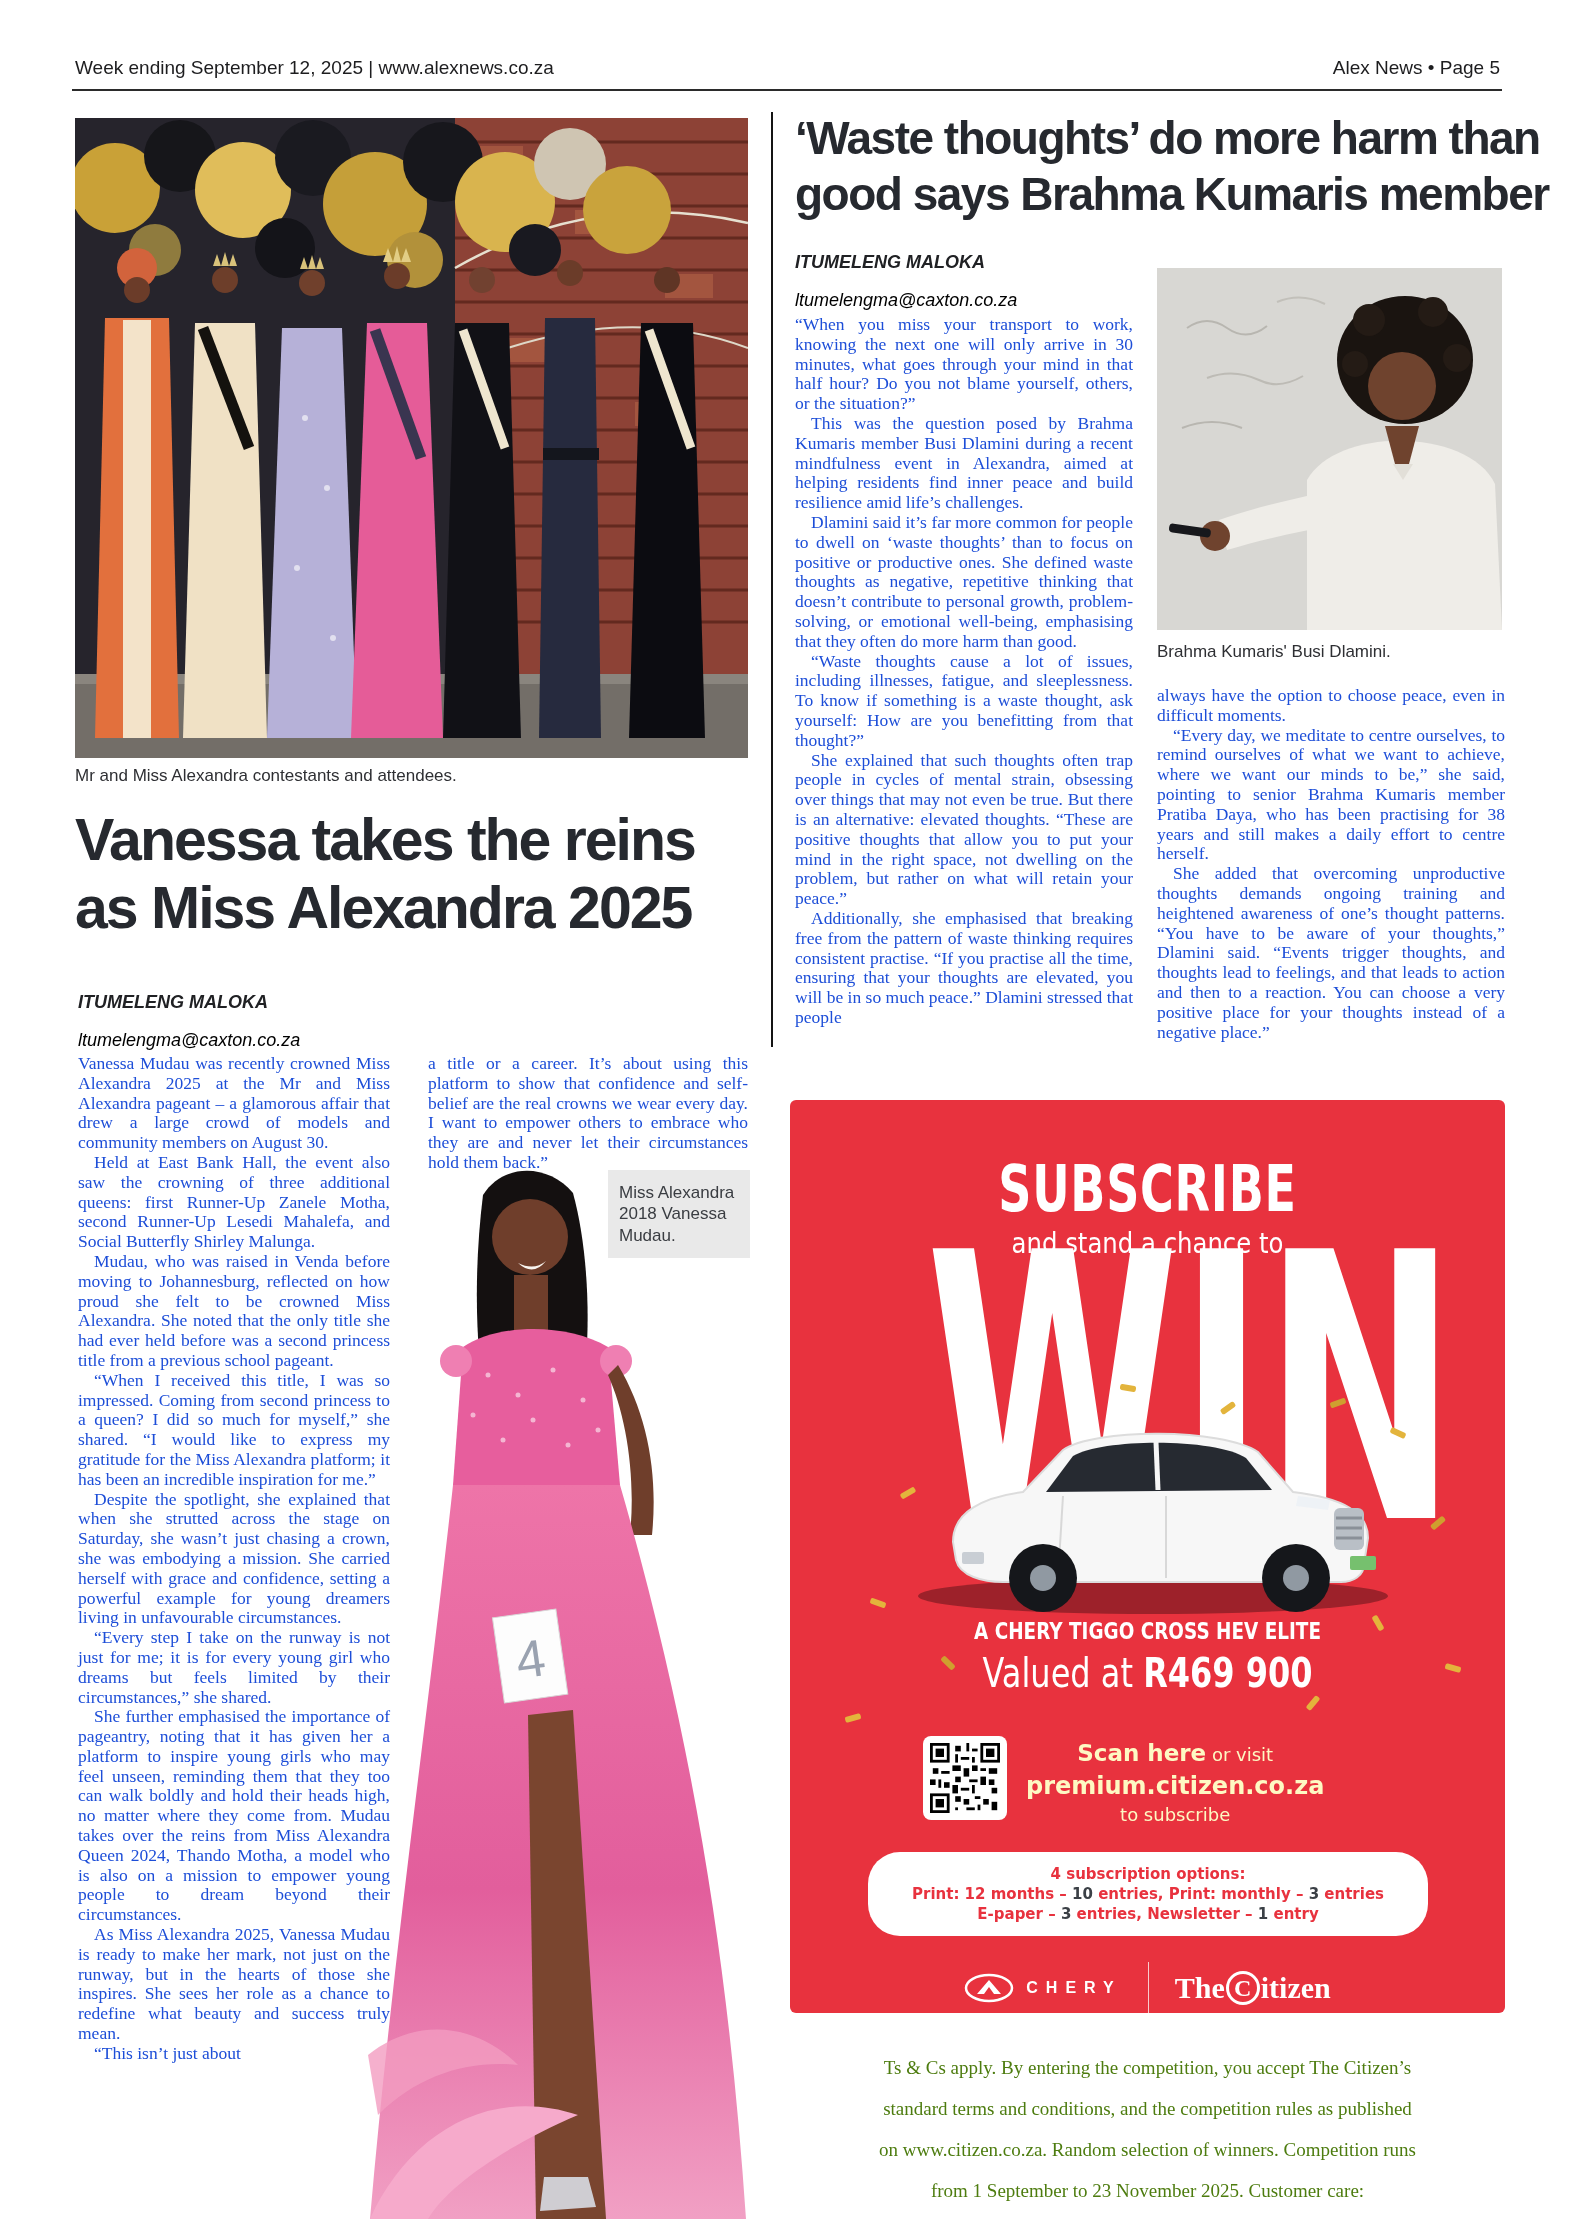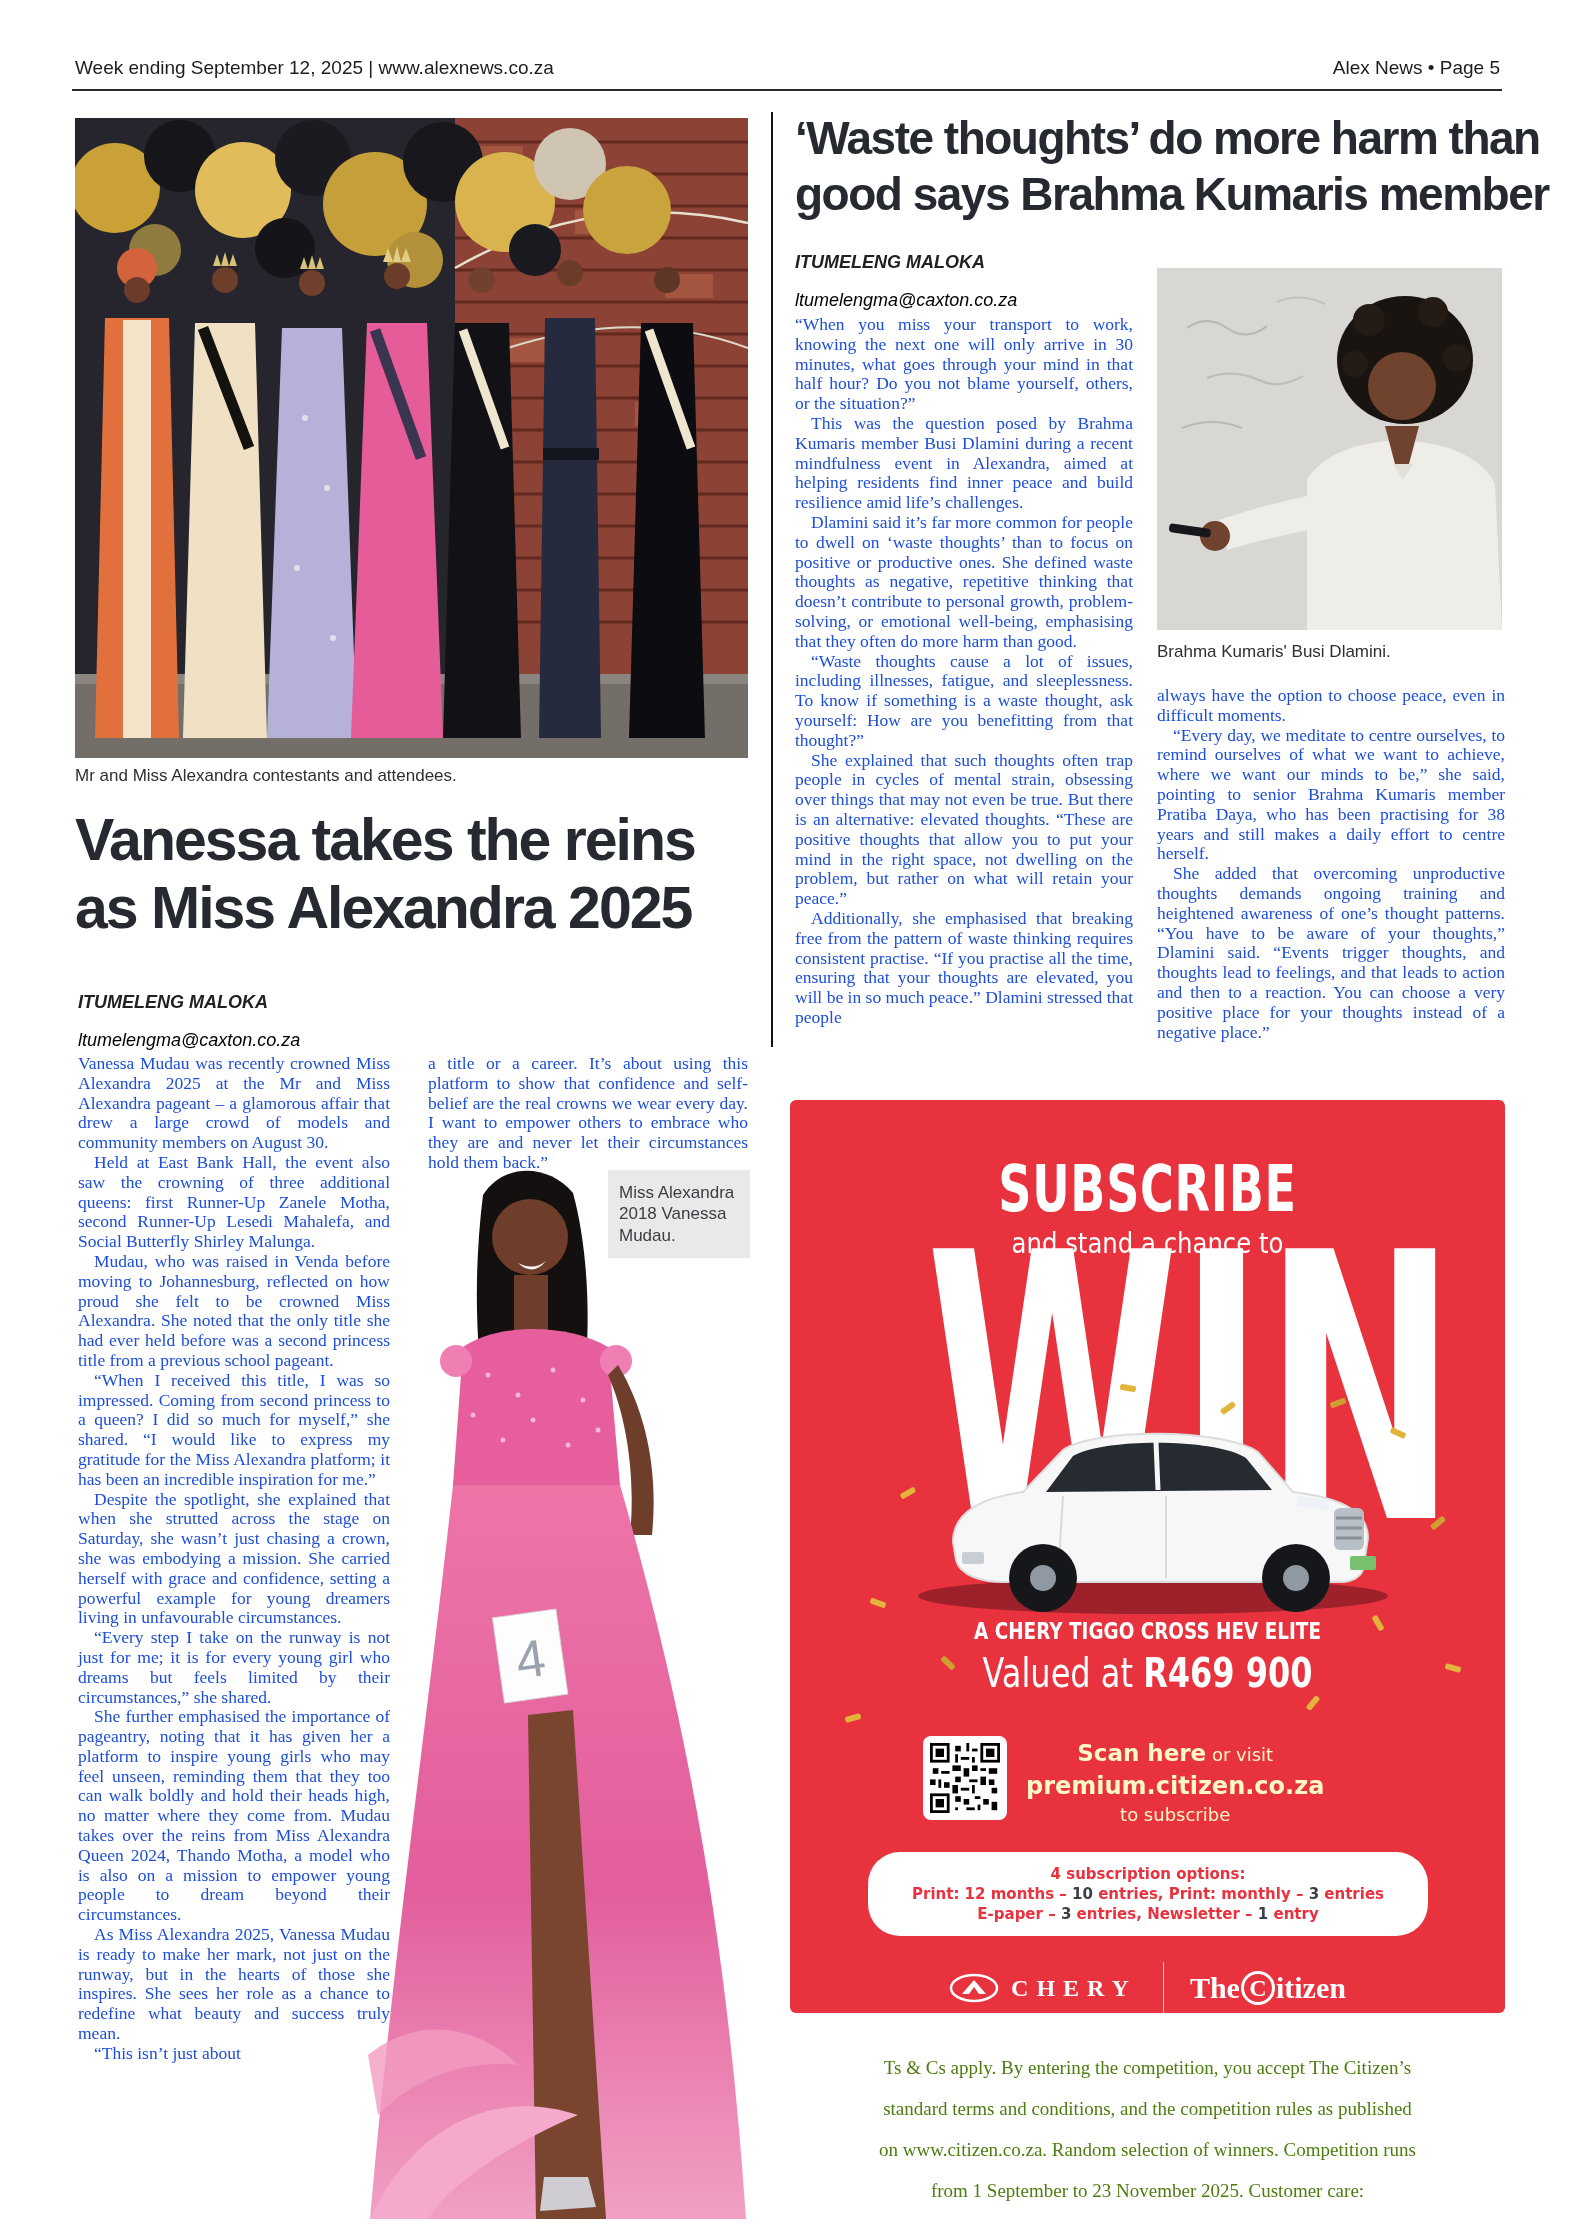--- a/index.html
+++ b/index.html
@@ -49,21 +49,21 @@
   .ad-scan { left:236px; top:640px; color:#fef9c3; text-align:center; z-index:3; font-family:"DejaVu Sans", sans-serif; }
   .ad-scan .l1 b { font-size:23px; font-weight:800; }
   .ad-scan .l1 span { font-size:18px; }
   .ad-scan .l2 { font-size:24px; font-weight:800; margin-top:6px; }
   .ad-scan .l3 { font-size:18px; margin-top:4px; }
   .ad-pill { left:78px; top:752px; width:560px; background:#fff; border-radius:32px; padding:12px 17px; text-align:center; z-index:3; }
   .ad-pill div { font-size:15px; font-weight:700; color:#e8323e; line-height:20px; font-family:"DejaVu Sans", sans-serif; }
   .ad-pill .seg-dark { color:#3b4046; }
   .ad-logos { left:0; right:0; top:862px; display:flex; justify-content:center; align-items:center; gap:26px; color:#fff; z-index:3; }
   .chery-wrap { display:flex; align-items:center; gap:12px; }
-  .chery-label { font-size:24px; letter-spacing:8px; font-weight:600; font-family:Liberation Serif, serif; }
+  .chery-label { font-size:16px; letter-spacing:8px; font-weight:600; font-family:Liberation Sans, sans-serif; }
   .logo-div { width:1px; height:52px; background:rgba(255,255,255,0.75); }
   .citizen-wrap { display:flex; align-items:center; font-family:"Liberation Serif", serif; font-weight:700; font-size:30px; }
   .citizen-c { display:inline-flex; width:34px; height:34px; border:3px solid #fff; border-radius:50%; align-items:center; justify-content:center; font-size:24px; margin:0 1px; }
   .confetti { position:absolute; width:16px; height:6px; background:#e3b43c; border-radius:2px; z-index:1; }
 
   
   .terms { left:800px; top:2038px; width:695px; text-align:center; }
   .terms p { font-size:19px; line-height:23px; color:#4d7c0f; margin:18px;font-family:Liberation Serif, serif; }
 </style>
 </head>

